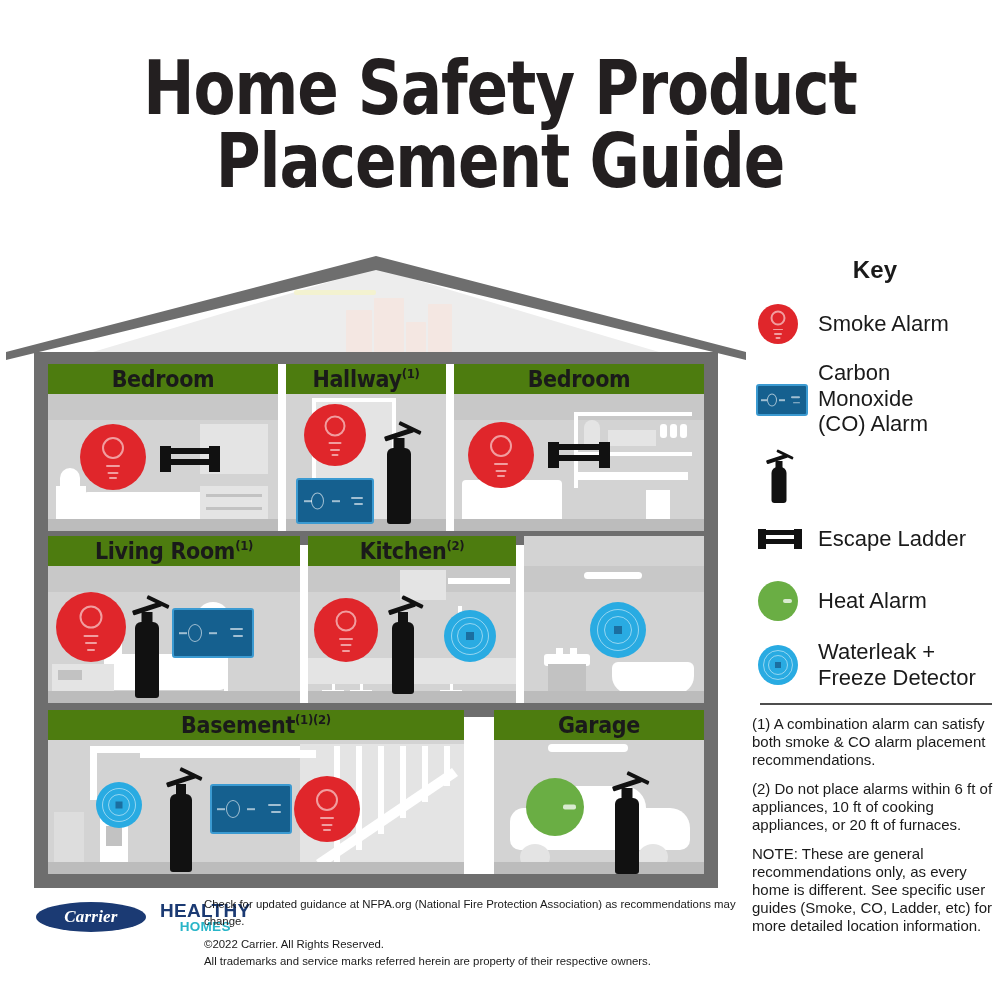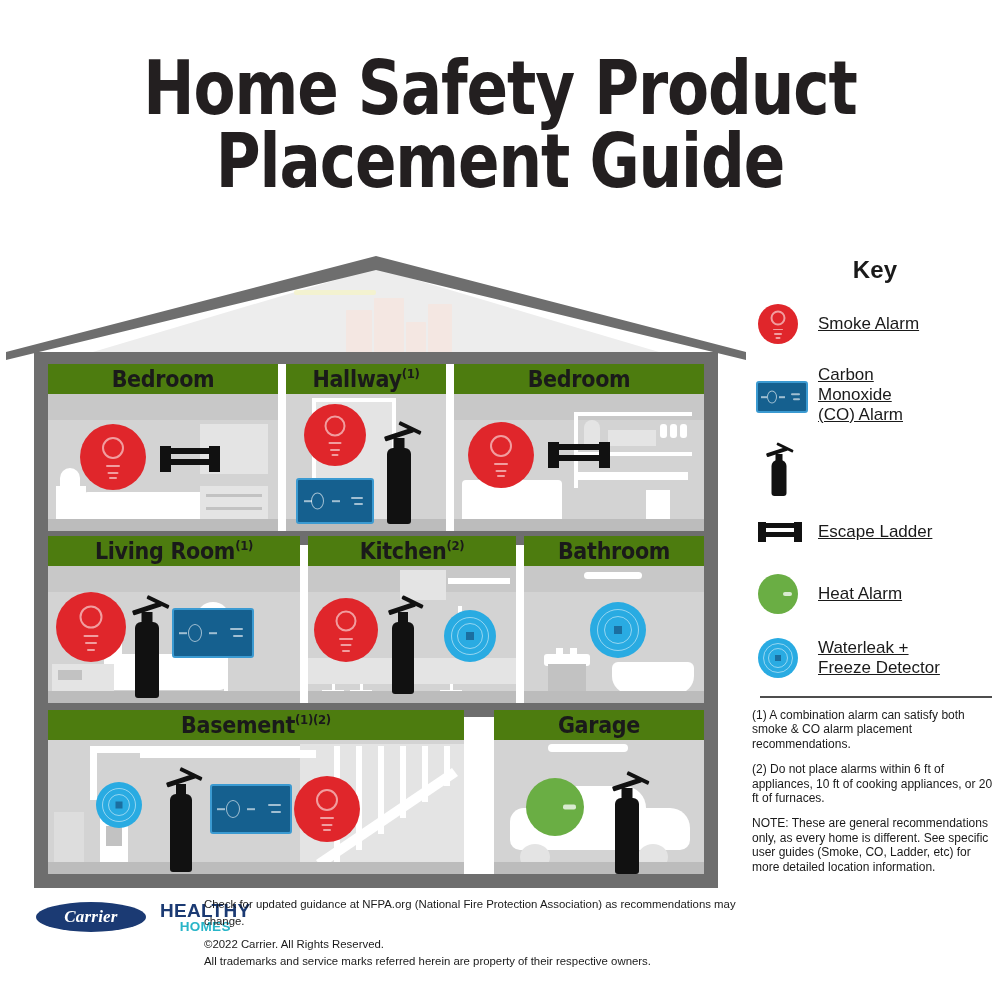--- a/index.html
+++ b/index.html
@@ -115,25 +115,25 @@
   .ladder .post { position: absolute; top: 0; height: 100%; width: 18%; background: #111; }
 
   
   #key { position: absolute; left: 752px; top: 256px; width: 246px; }
   .key-title {
     text-align: center; font-weight: 700; font-size: 24px; color: #1a1a1a;
     margin-bottom: 14px; letter-spacing: .2px;
   }
   .key-row { display: flex; align-items: center; min-height: 44px; margin-bottom: 10px; }
   .key-ico { width: 66px; height: 52px; position: relative; flex: 0 0 66px; }
-  .key-lbl { font-size: 17px; line-height: 1.16; color: #1a1a1a; text-decoration: underline; }
+  .key-lbl { font-size: 22px; line-height: 1.16; color: #1a1a1a; }
 
   .divider { width: 232px; height: 2px; background: #4d4d4d; margin: 6px 0 10px 8px; }
 
-  .note { font-size: 12px; line-height: 1.2; color: #1a1a1a; margin-bottom: 11px; }
+  .note { font-size: 15px; line-height: 1.2; color: #1a1a1a; margin-bottom: 11px; }
 
   
   #footer { position: absolute; left: 36px; top: 896px; width: 700px; }
   .carrier-logo {
     position: absolute; left: 0; top: 6px; width: 110px; height: 30px;
     background: #1b3a73; border-radius: 50%;
     display: flex; align-items: center; justify-content: center;
   }
   .carrier-logo .txt {
     color: #fff; font-style: italic; font-weight: 700; font-size: 17px;
@@ -346,23 +346,20 @@
         </div>
         <div class="dev water" style="left:136px;top:44px;width:52px;height:52px;">
           <div class="wr" style="width:38px;height:38px;"></div>
           <div class="wr" style="width:26px;height:26px;"></div>
           <div class="wc" style="width:8px;height:8px;"></div>
         </div>
       </div>
     </div>
 
     <div class="room" style="left:518px;top:288px;width:180px;height:167px;">
-      <div class="banner">
-        <span class="rname">Bathroom</span>
-      </div>
       <div class="scene">
         <div class="wallupper"></div>
         <div class="f" style="left:60px;top:6px;width:58px;height:7px;border-radius:4px;"></div>
         <div class="f" style="left:20px;top:88px;width:46px;height:12px;border-radius:3px;"></div>
         <div class="fg" style="left:24px;top:98px;width:38px;height:34px;"></div>
         <div class="f" style="left:32px;top:82px;width:7px;height:8px;"></div>
         <div class="f" style="left:46px;top:82px;width:7px;height:8px;"></div>
         <div class="f" style="left:88px;top:96px;width:82px;height:32px;border-radius:6px 6px 18px 18px;"></div>
         <div class="f" style="left:94px;top:126px;width:9px;height:7px;"></div>
         <div class="f" style="left:154px;top:126px;width:9px;height:7px;"></div>

